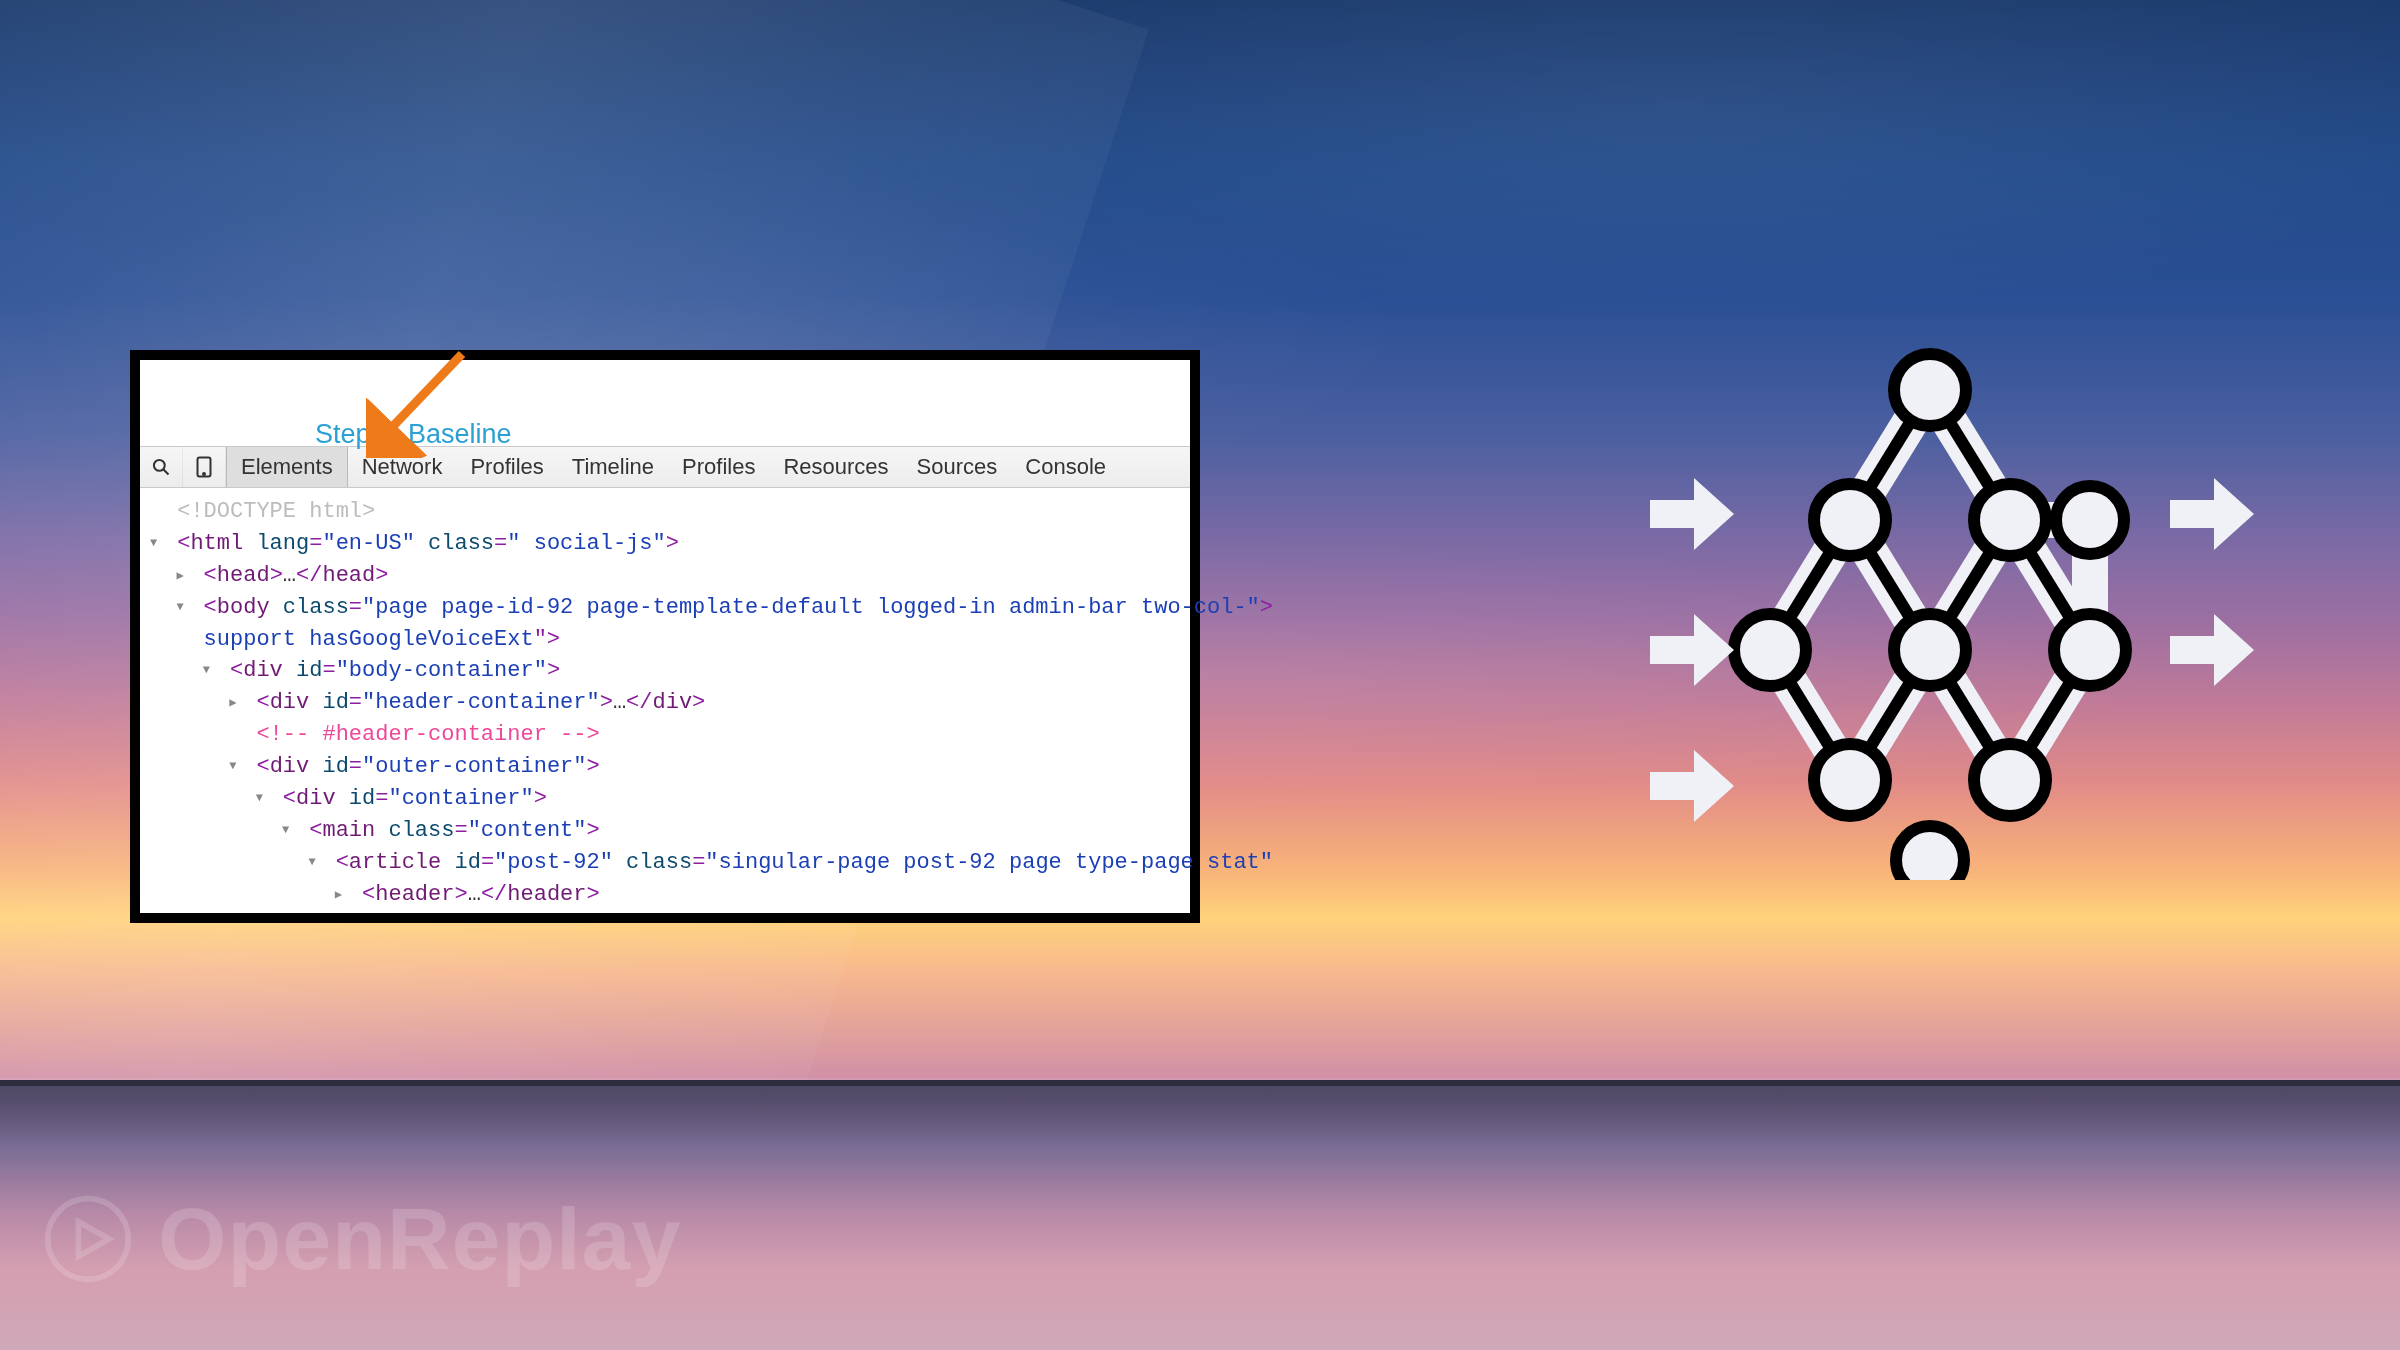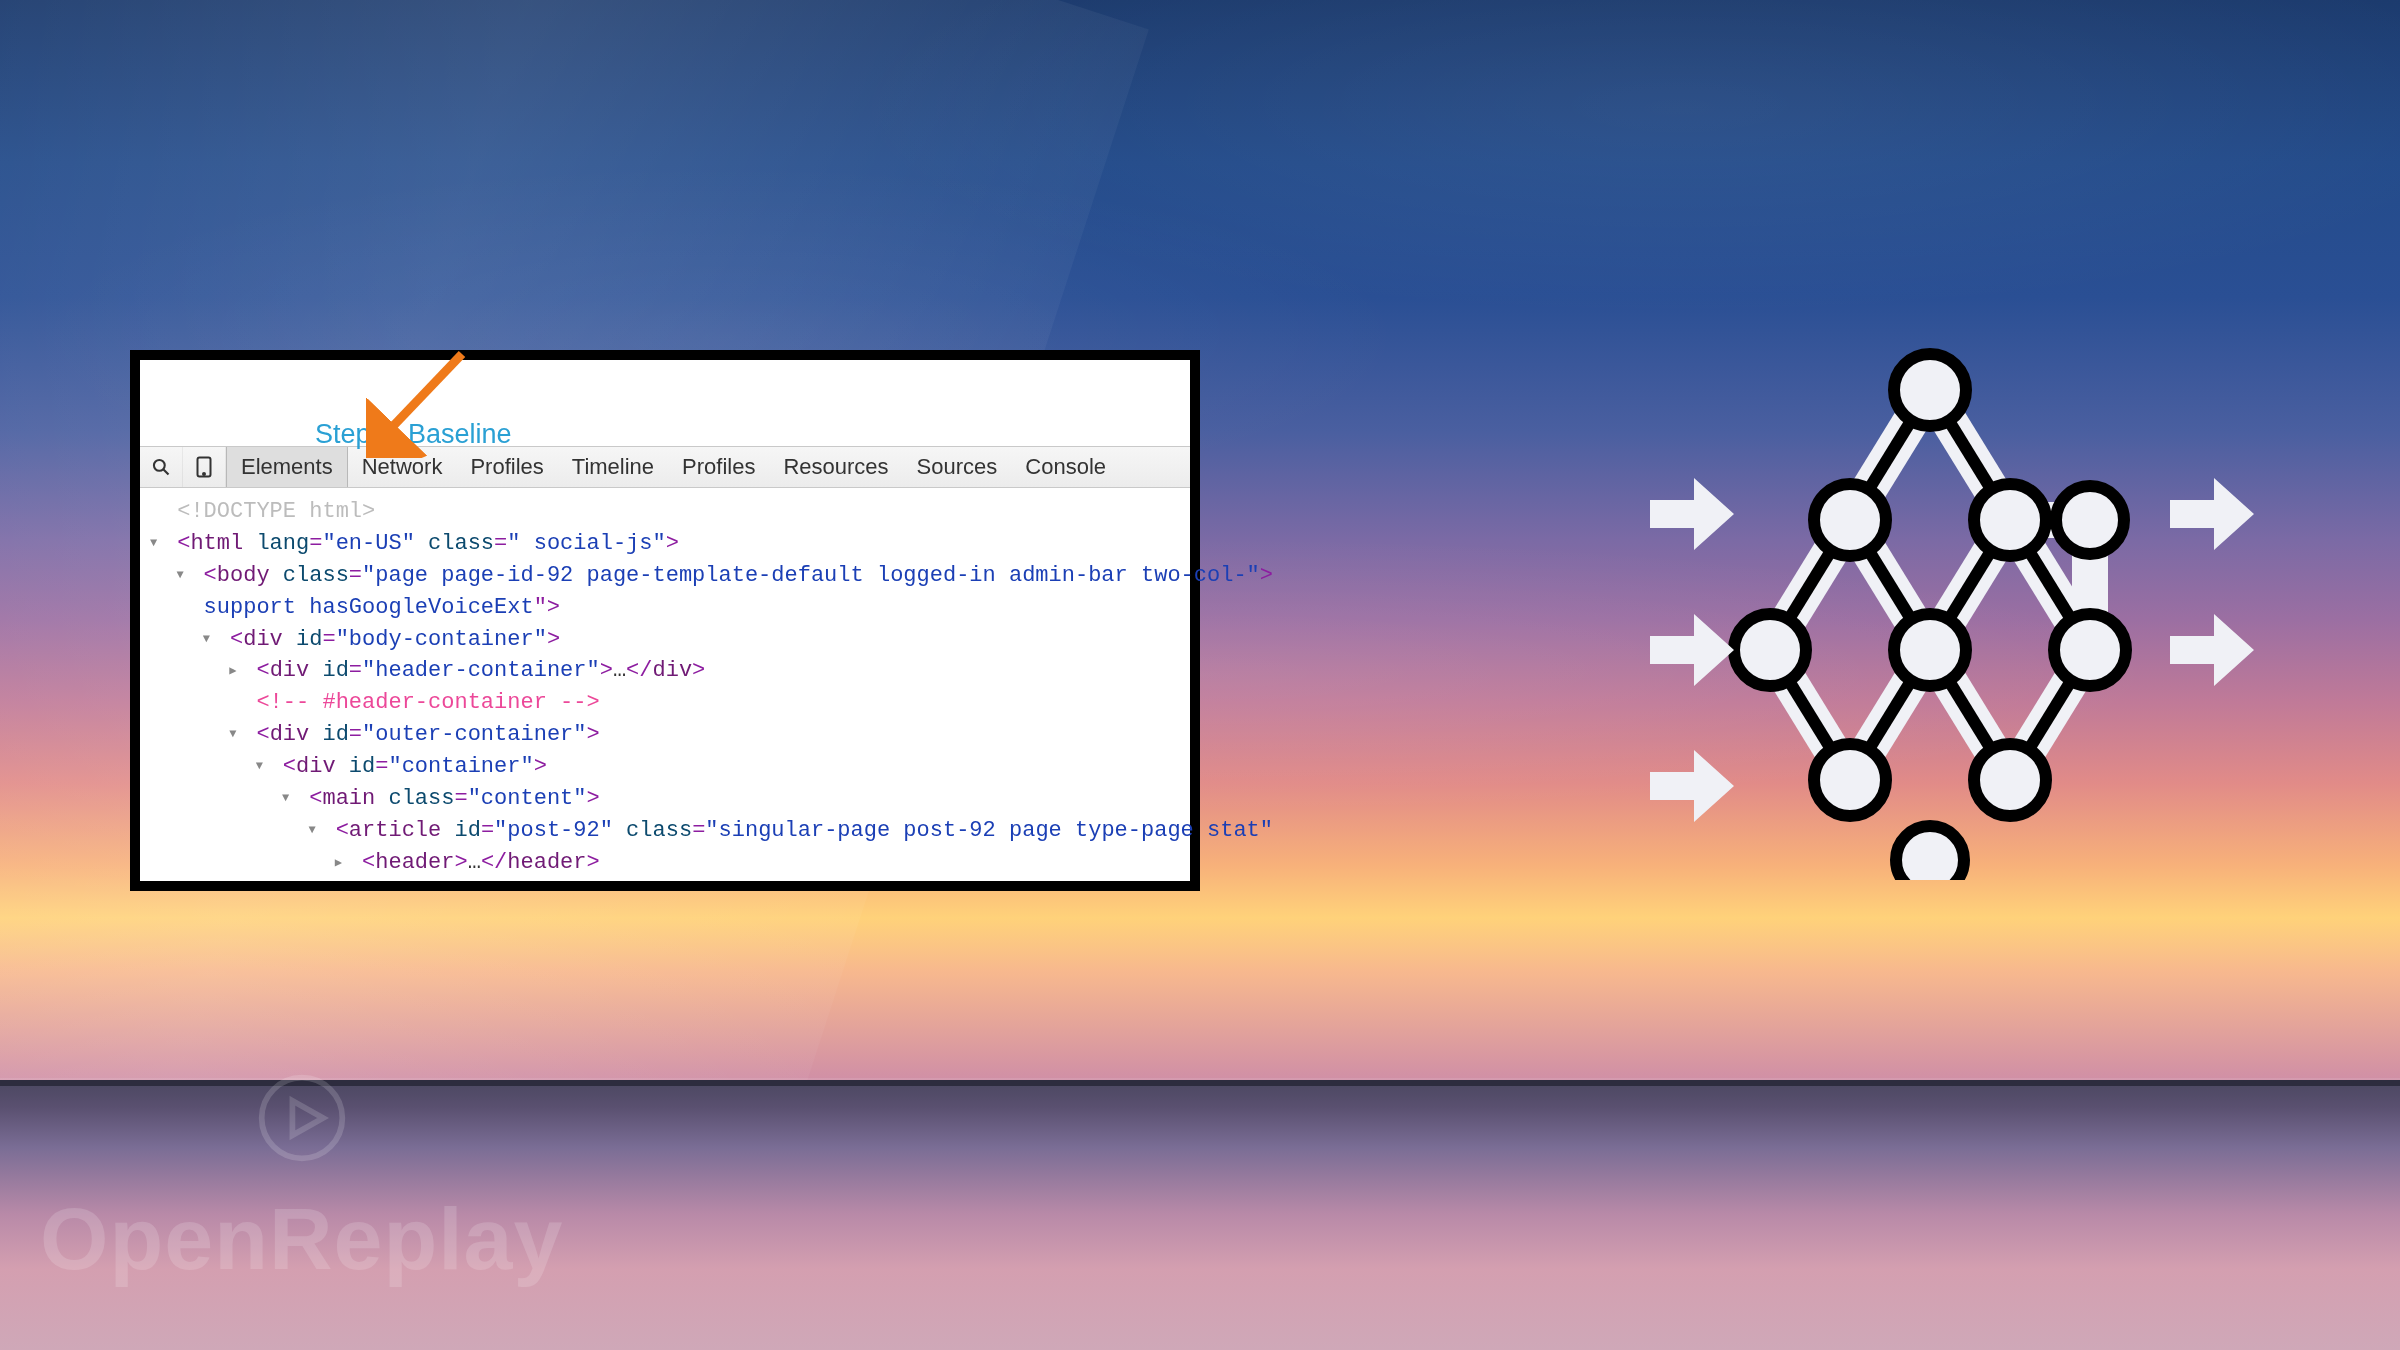--- a/index.html
+++ b/index.html
@@ -80,21 +80,20 @@
     position: absolute;
     left: 40px;
     bottom: 60px;
     display: flex;
     align-items: center;
     gap: 22px;
     color: rgba(255,255,255,0.16);
     font-weight: 600;
     font-size: 88px;
     letter-spacing: 1px;
-    flex-direction: column;
   }
   .watermark svg {
     width: 96px;
     height: 96px;
     stroke: rgba(255,255,255,0.16);
     fill: none;
     stroke-width: 6;
   }
 
   
@@ -253,20 +252,21 @@
         </div>
       <div class="tab">
           <span>Console</span>
         </div>
     </div>
   </div>
 
   <div class="dom" id="dom-tree">
       <div class="row"><span class="tri"></span> <span class="doctype">&lt;!DOCTYPE html&gt;</span></div>
       <div class="row"><span class="tri open"></span> <span class="punct">&lt;</span><span class="tagname">html</span> <span class="attrname">lang</span><span class="punct">=</span><span class="attrvalue">"en-US"</span> <span class="attrname">class</span><span class="punct">=</span><span class="attrvalue">" social-js"</span><span class="punct">&gt;</span></div>
+      <div class="row">  <span class="tri closed"></span> <span class="punct">&lt;</span><span class="tagname">head</span><span class="punct">&gt;</span><span class="ellipsis">…</span><span class="punct">&lt;/</span><span class="tagname">head</span><span class="punct">&gt;</span></div>
       <div class="row">  <span class="tri open"></span> <span class="punct">&lt;</span><span class="tagname">body</span> <span class="attrname">class</span><span class="punct">=</span><span class="attrvalue">"page page-id-92 page-template-default logged-in admin-bar two-col-"</span><span class="punct">&gt;</span></div>
       <div class="row">  <span class="tri"></span> <span class="attrvalue">support hasGoogleVoiceExt</span><span class="punct">"&gt;</span></div>
       <div class="row">    <span class="tri open"></span> <span class="punct">&lt;</span><span class="tagname">div</span> <span class="attrname">id</span><span class="punct">=</span><span class="attrvalue">"body-container"</span><span class="punct">&gt;</span></div>
       <div class="row">      <span class="tri closed"></span> <span class="punct">&lt;</span><span class="tagname">div</span> <span class="attrname">id</span><span class="punct">=</span><span class="attrvalue">"header-container"</span><span class="punct">&gt;</span><span class="ellipsis">…</span><span class="punct">&lt;/</span><span class="tagname">div</span><span class="punct">&gt;</span></div>
       <div class="row">      <span class="tri"></span> <span class="comment">&lt;!-- #header-container --&gt;</span></div>
       <div class="row">      <span class="tri open"></span> <span class="punct">&lt;</span><span class="tagname">div</span> <span class="attrname">id</span><span class="punct">=</span><span class="attrvalue">"outer-container"</span><span class="punct">&gt;</span></div>
       <div class="row">        <span class="tri open"></span> <span class="punct">&lt;</span><span class="tagname">div</span> <span class="attrname">id</span><span class="punct">=</span><span class="attrvalue">"container"</span><span class="punct">&gt;</span></div>
       <div class="row">          <span class="tri open"></span> <span class="punct">&lt;</span><span class="tagname">main</span> <span class="attrname">class</span><span class="punct">=</span><span class="attrvalue">"content"</span><span class="punct">&gt;</span></div>
       <div class="row">            <span class="tri open"></span> <span class="punct">&lt;</span><span class="tagname">article</span> <span class="attrname">id</span><span class="punct">=</span><span class="attrvalue">"post-92"</span> <span class="attrname">class</span><span class="punct">=</span><span class="attrvalue">"singular-page post-92 page type-page stat"</span></div>
       <div class="row">              <span class="tri closed"></span> <span class="punct">&lt;</span><span class="tagname">header</span><span class="punct">&gt;</span><span class="ellipsis">…</span><span class="punct">&lt;/</span><span class="tagname">header</span><span class="punct">&gt;</span></div>

